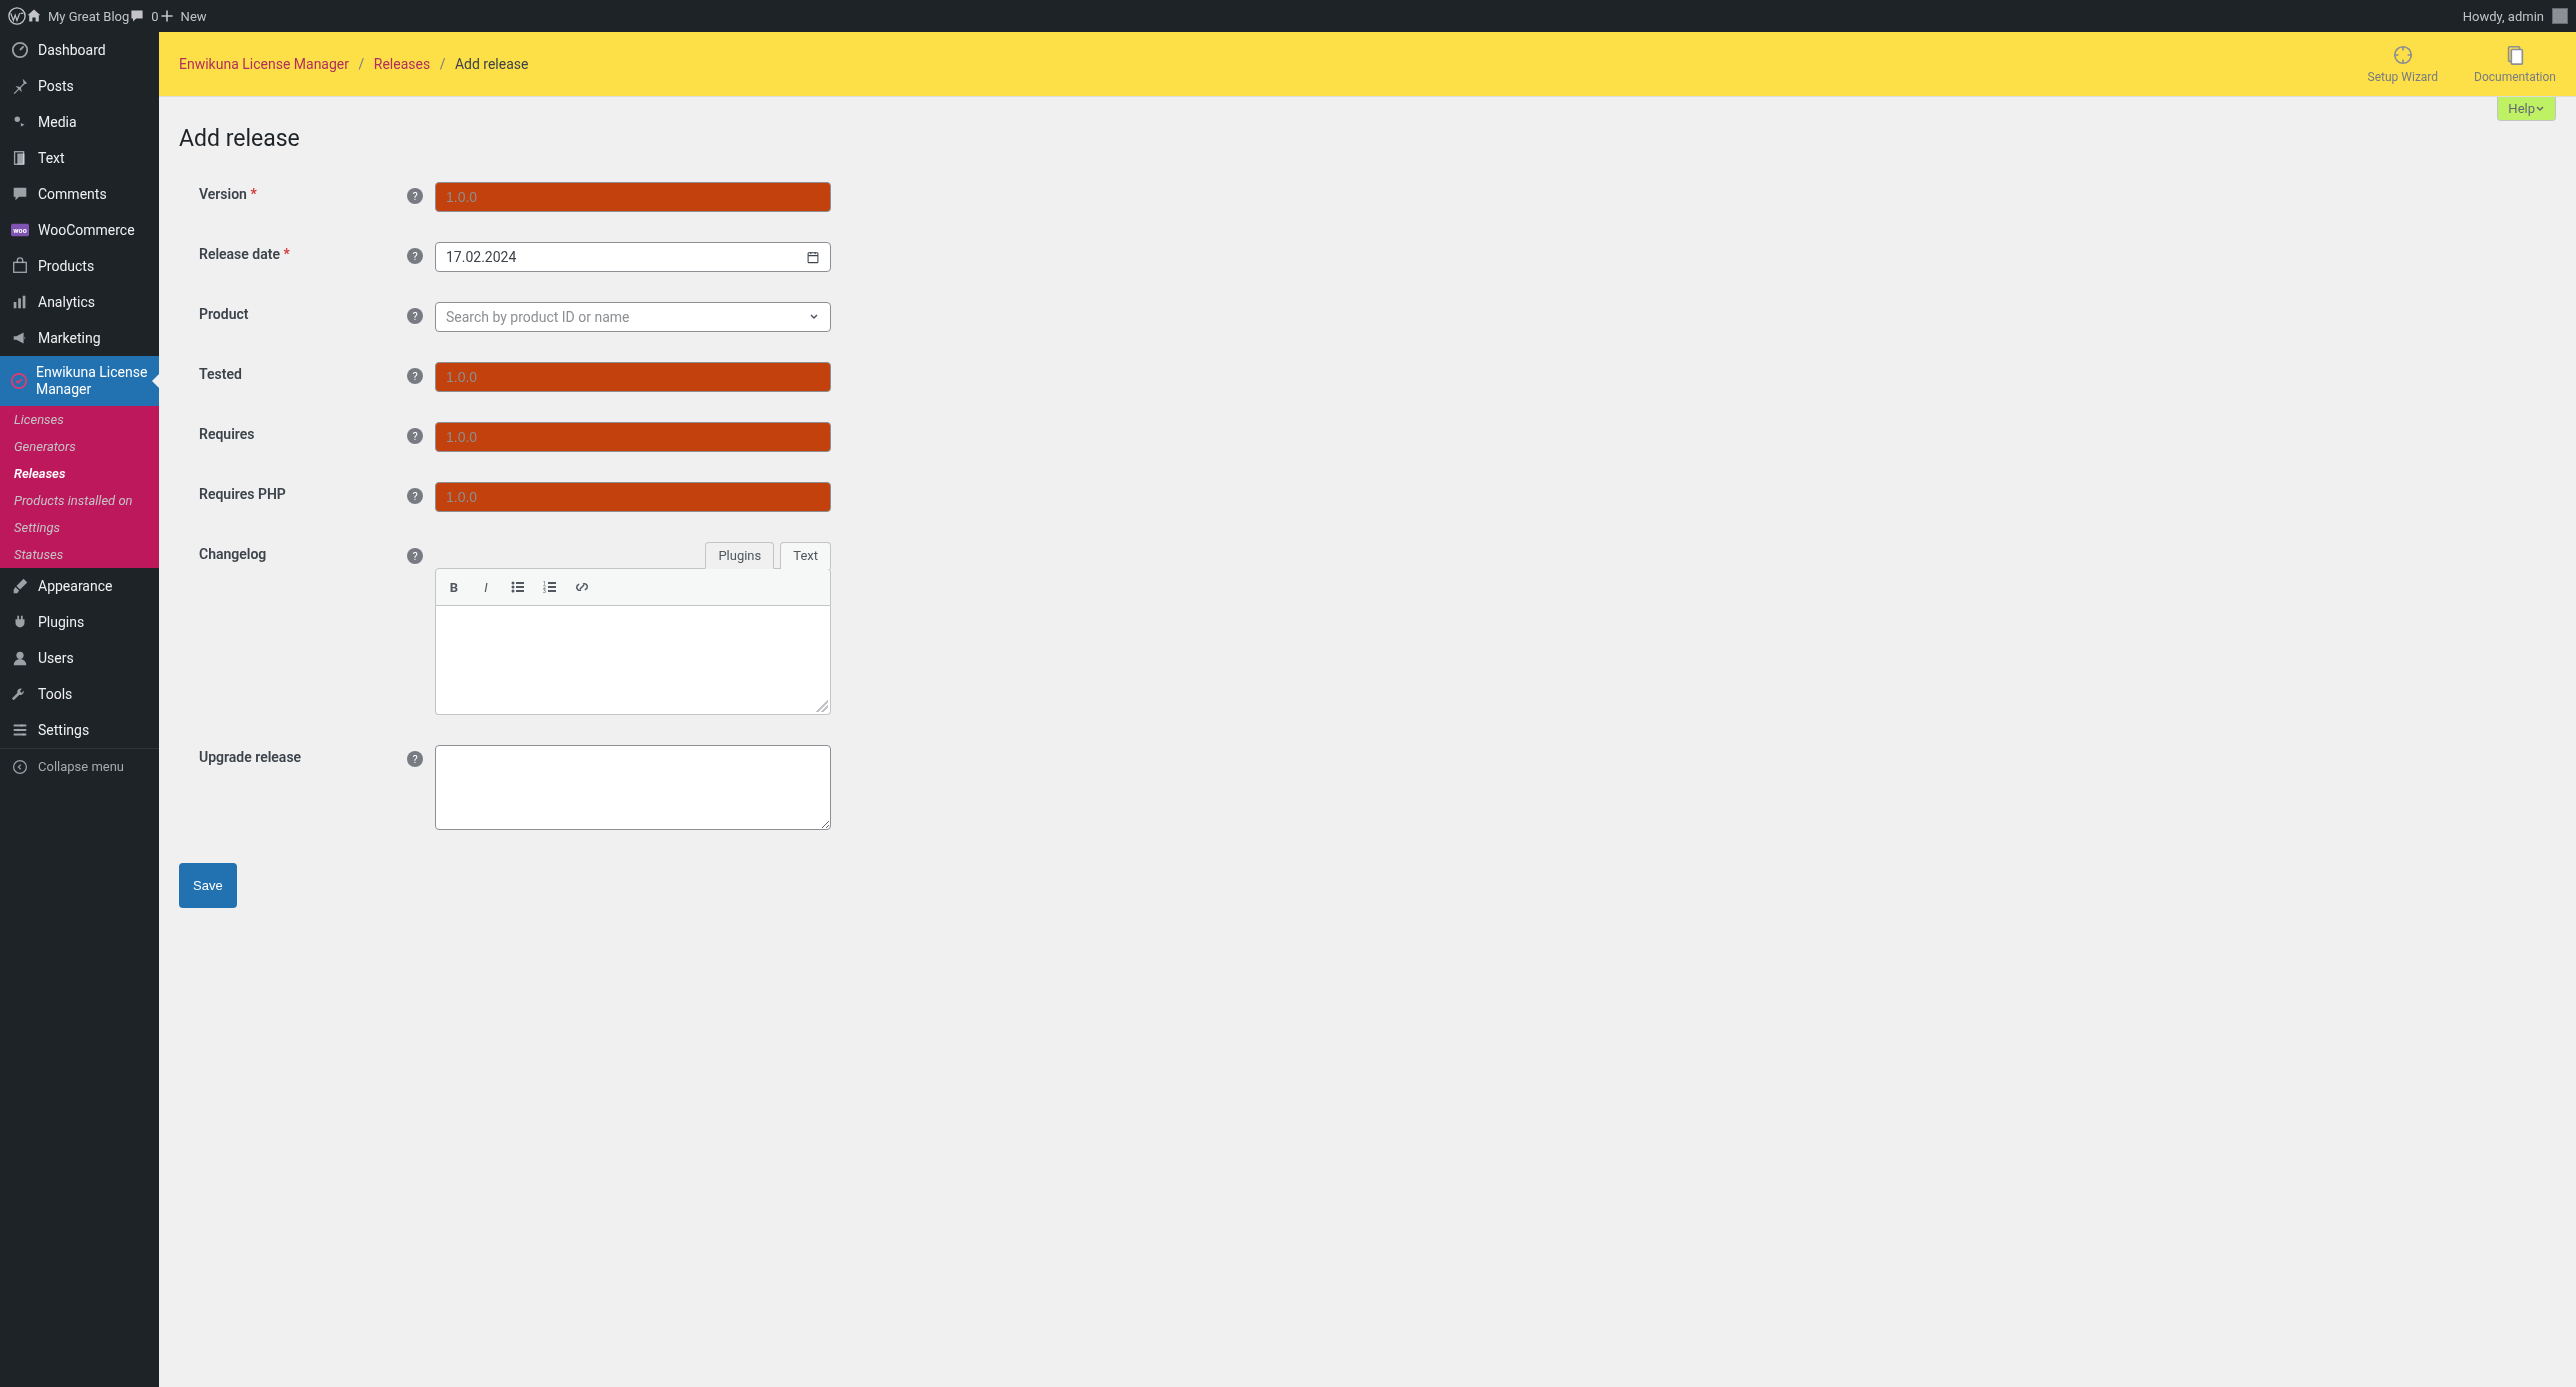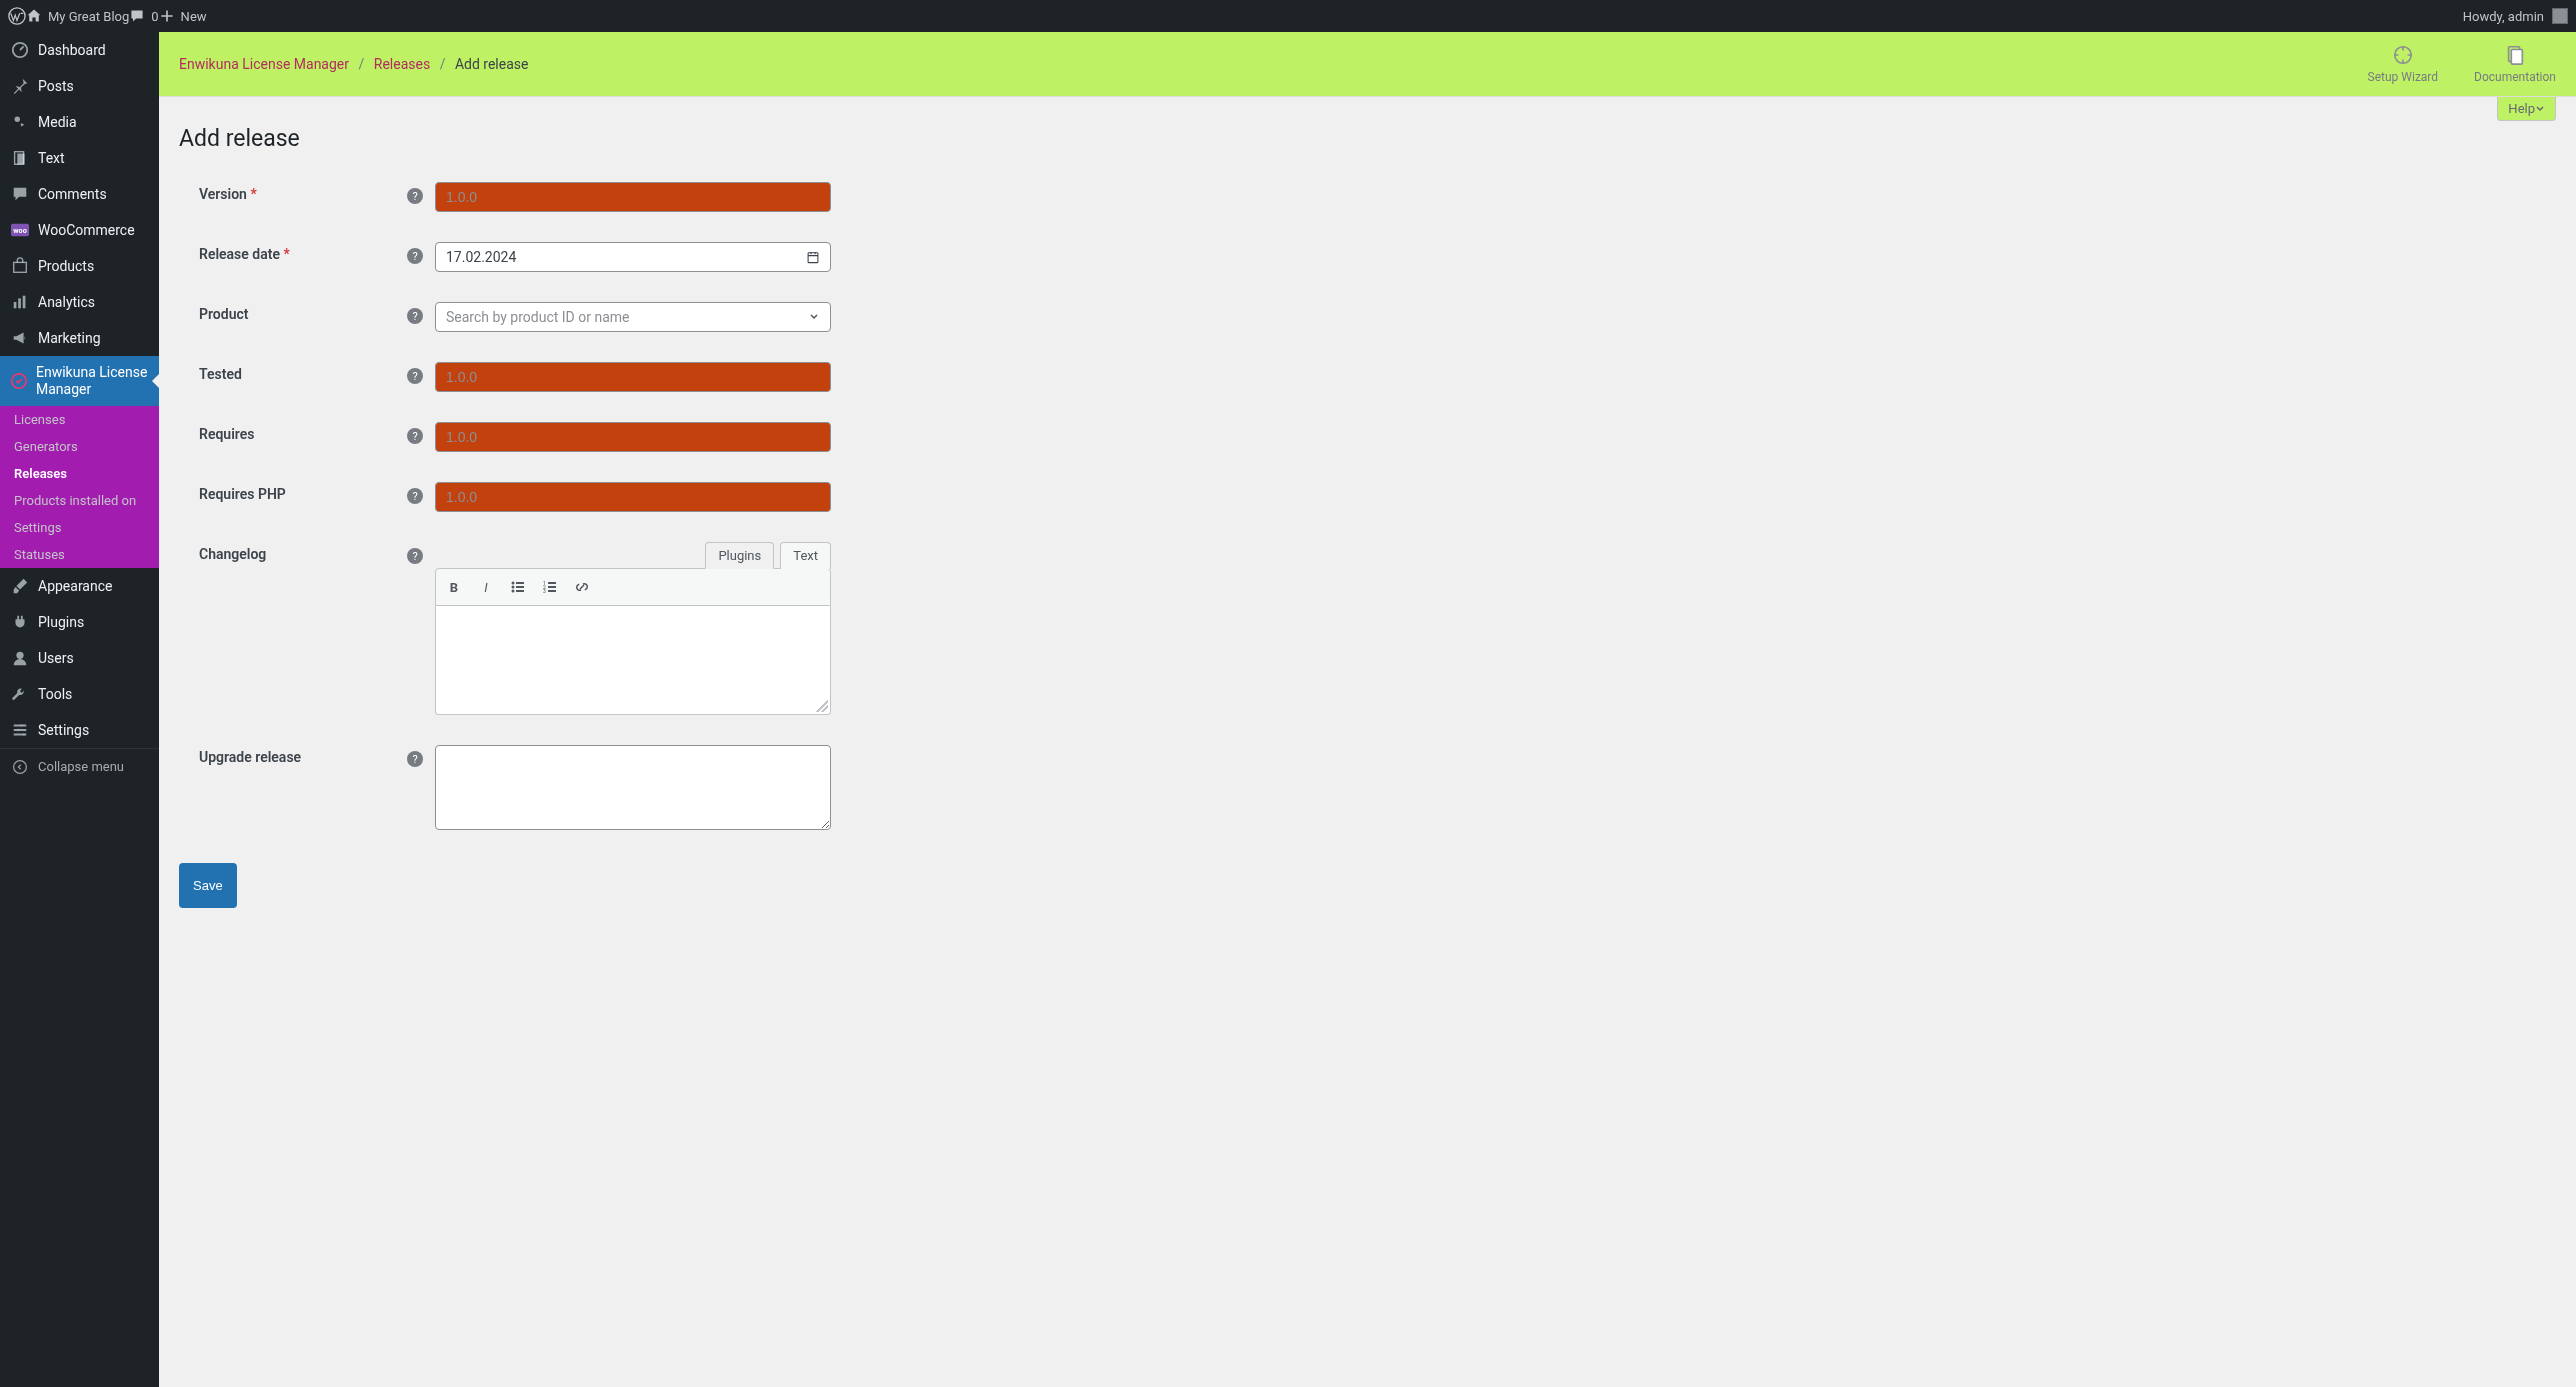--- a/index.html
+++ b/index.html
@@ -30,36 +30,36 @@
   padding: 8px 10px; color: #f0f0f1; font-size: 14px; cursor: pointer;
 }
 .menu-item.current { background: #2271b1; color: #fff; position: relative; }
 .menu-item.current::after {
   content: ""; position: absolute; right: -1px; top: 50%;
   transform: translateY(-50%);
   border: 8px solid transparent; border-right-color: #f0f0f1;
 }
 .menu-icon { width: 20px; height: 20px; display: flex; align-items: center; justify-content: center; color: rgba(240,246,252,.6); }
 .menu-item.current .menu-icon { color: #fff; }
-.submenu { background: #a21caf; }
+.submenu { background: #be185d; font-style: italic; }
 .submenu-item {
   display: block; padding: 6px 12px 6px 14px; color: #c3c4c7;
   font-size: 13px; cursor: pointer;
 }
 .submenu-item.active { color: #fff; font-weight: 600; }
 .collapse-item {
   display: flex; align-items: center; gap: 8px;
   padding: 8px 10px; color: #a7aaad; font-size: 13px; cursor: pointer;
   border-top: 1px solid #333;
 }
 
 
 .main { margin-left: 159px; padding-top: 32px; }
 .header-row {
-  background: #bef264; border-bottom: 1px solid #dcdcde;
+  background: #fde047; border-bottom: 1px solid #dcdcde;
   padding: 12px 20px; display: flex; align-items: center;
 }
 .breadcrumb { font-size: 14px; }
 .breadcrumb a { color: #b32d5e; text-decoration: none; }
 .breadcrumb .sep { color: #787c82; margin: 0 6px; }
 .breadcrumb .current { color: #3c434a; }
 .header-actions { margin-left: auto; display: flex; gap: 36px; }
 .header-action {
   display: flex; flex-direction: column; align-items: center;
   gap: 4px; color: #787c82; font-size: 12px; cursor: pointer;

